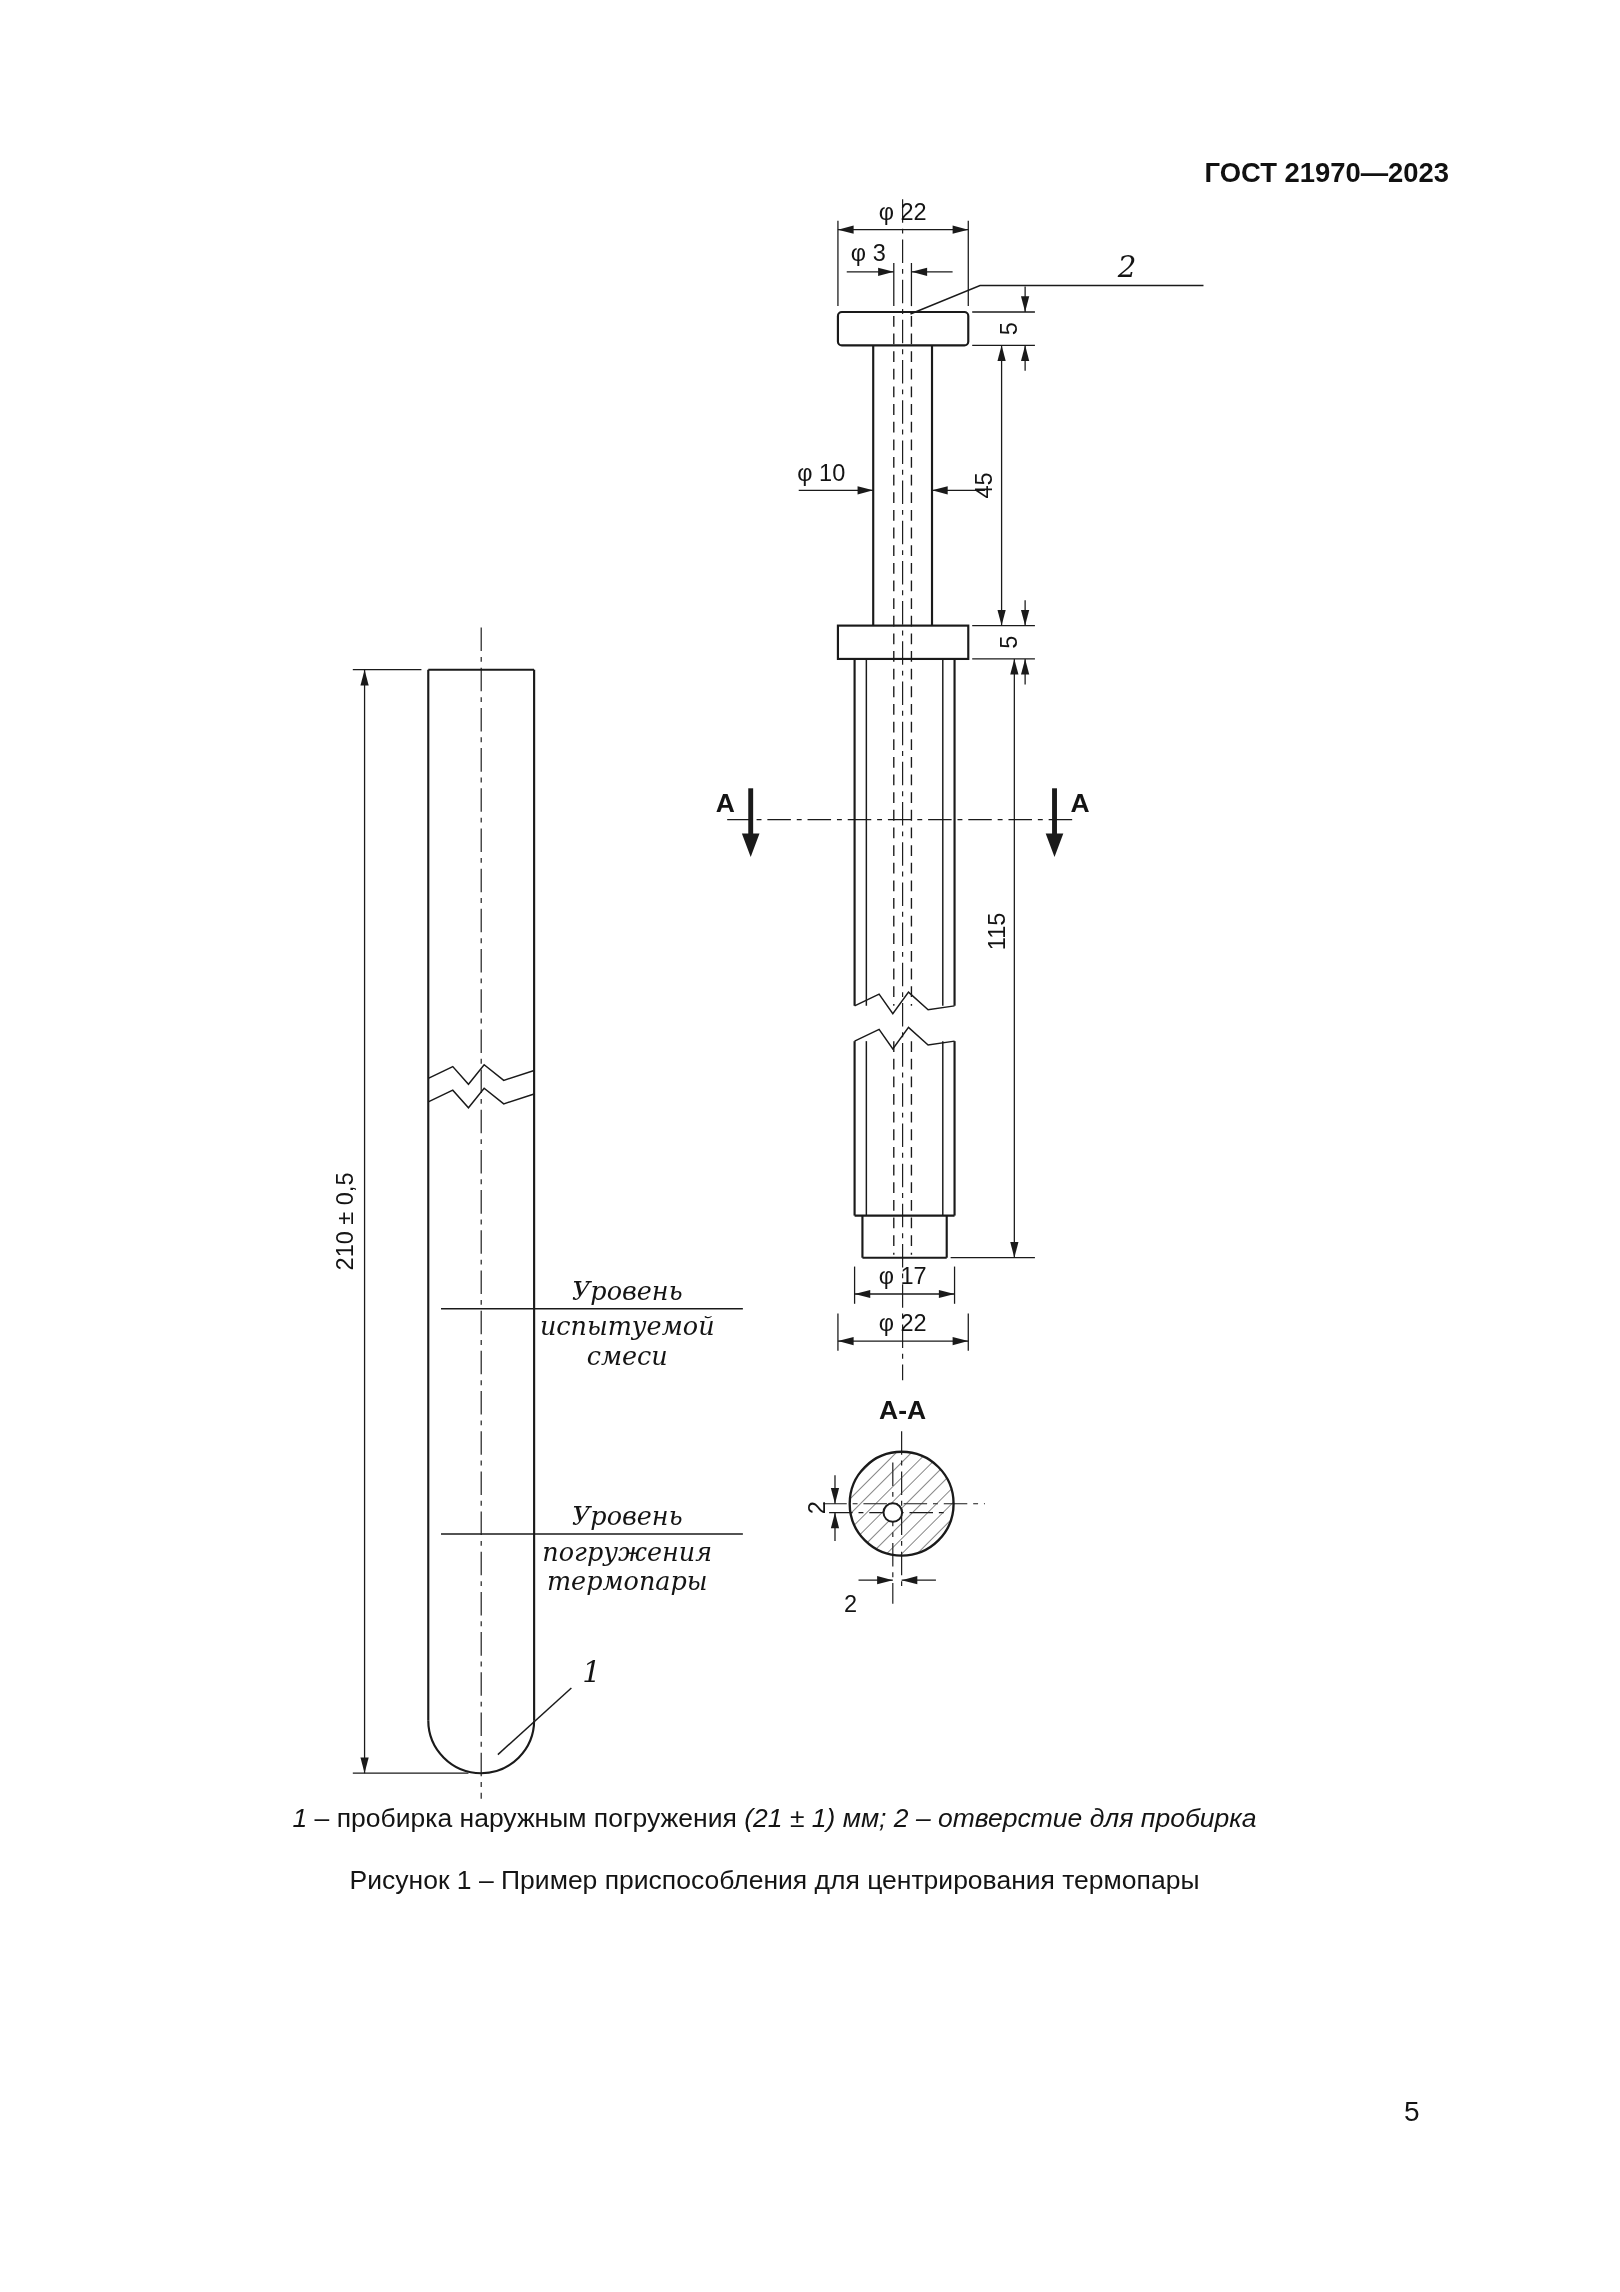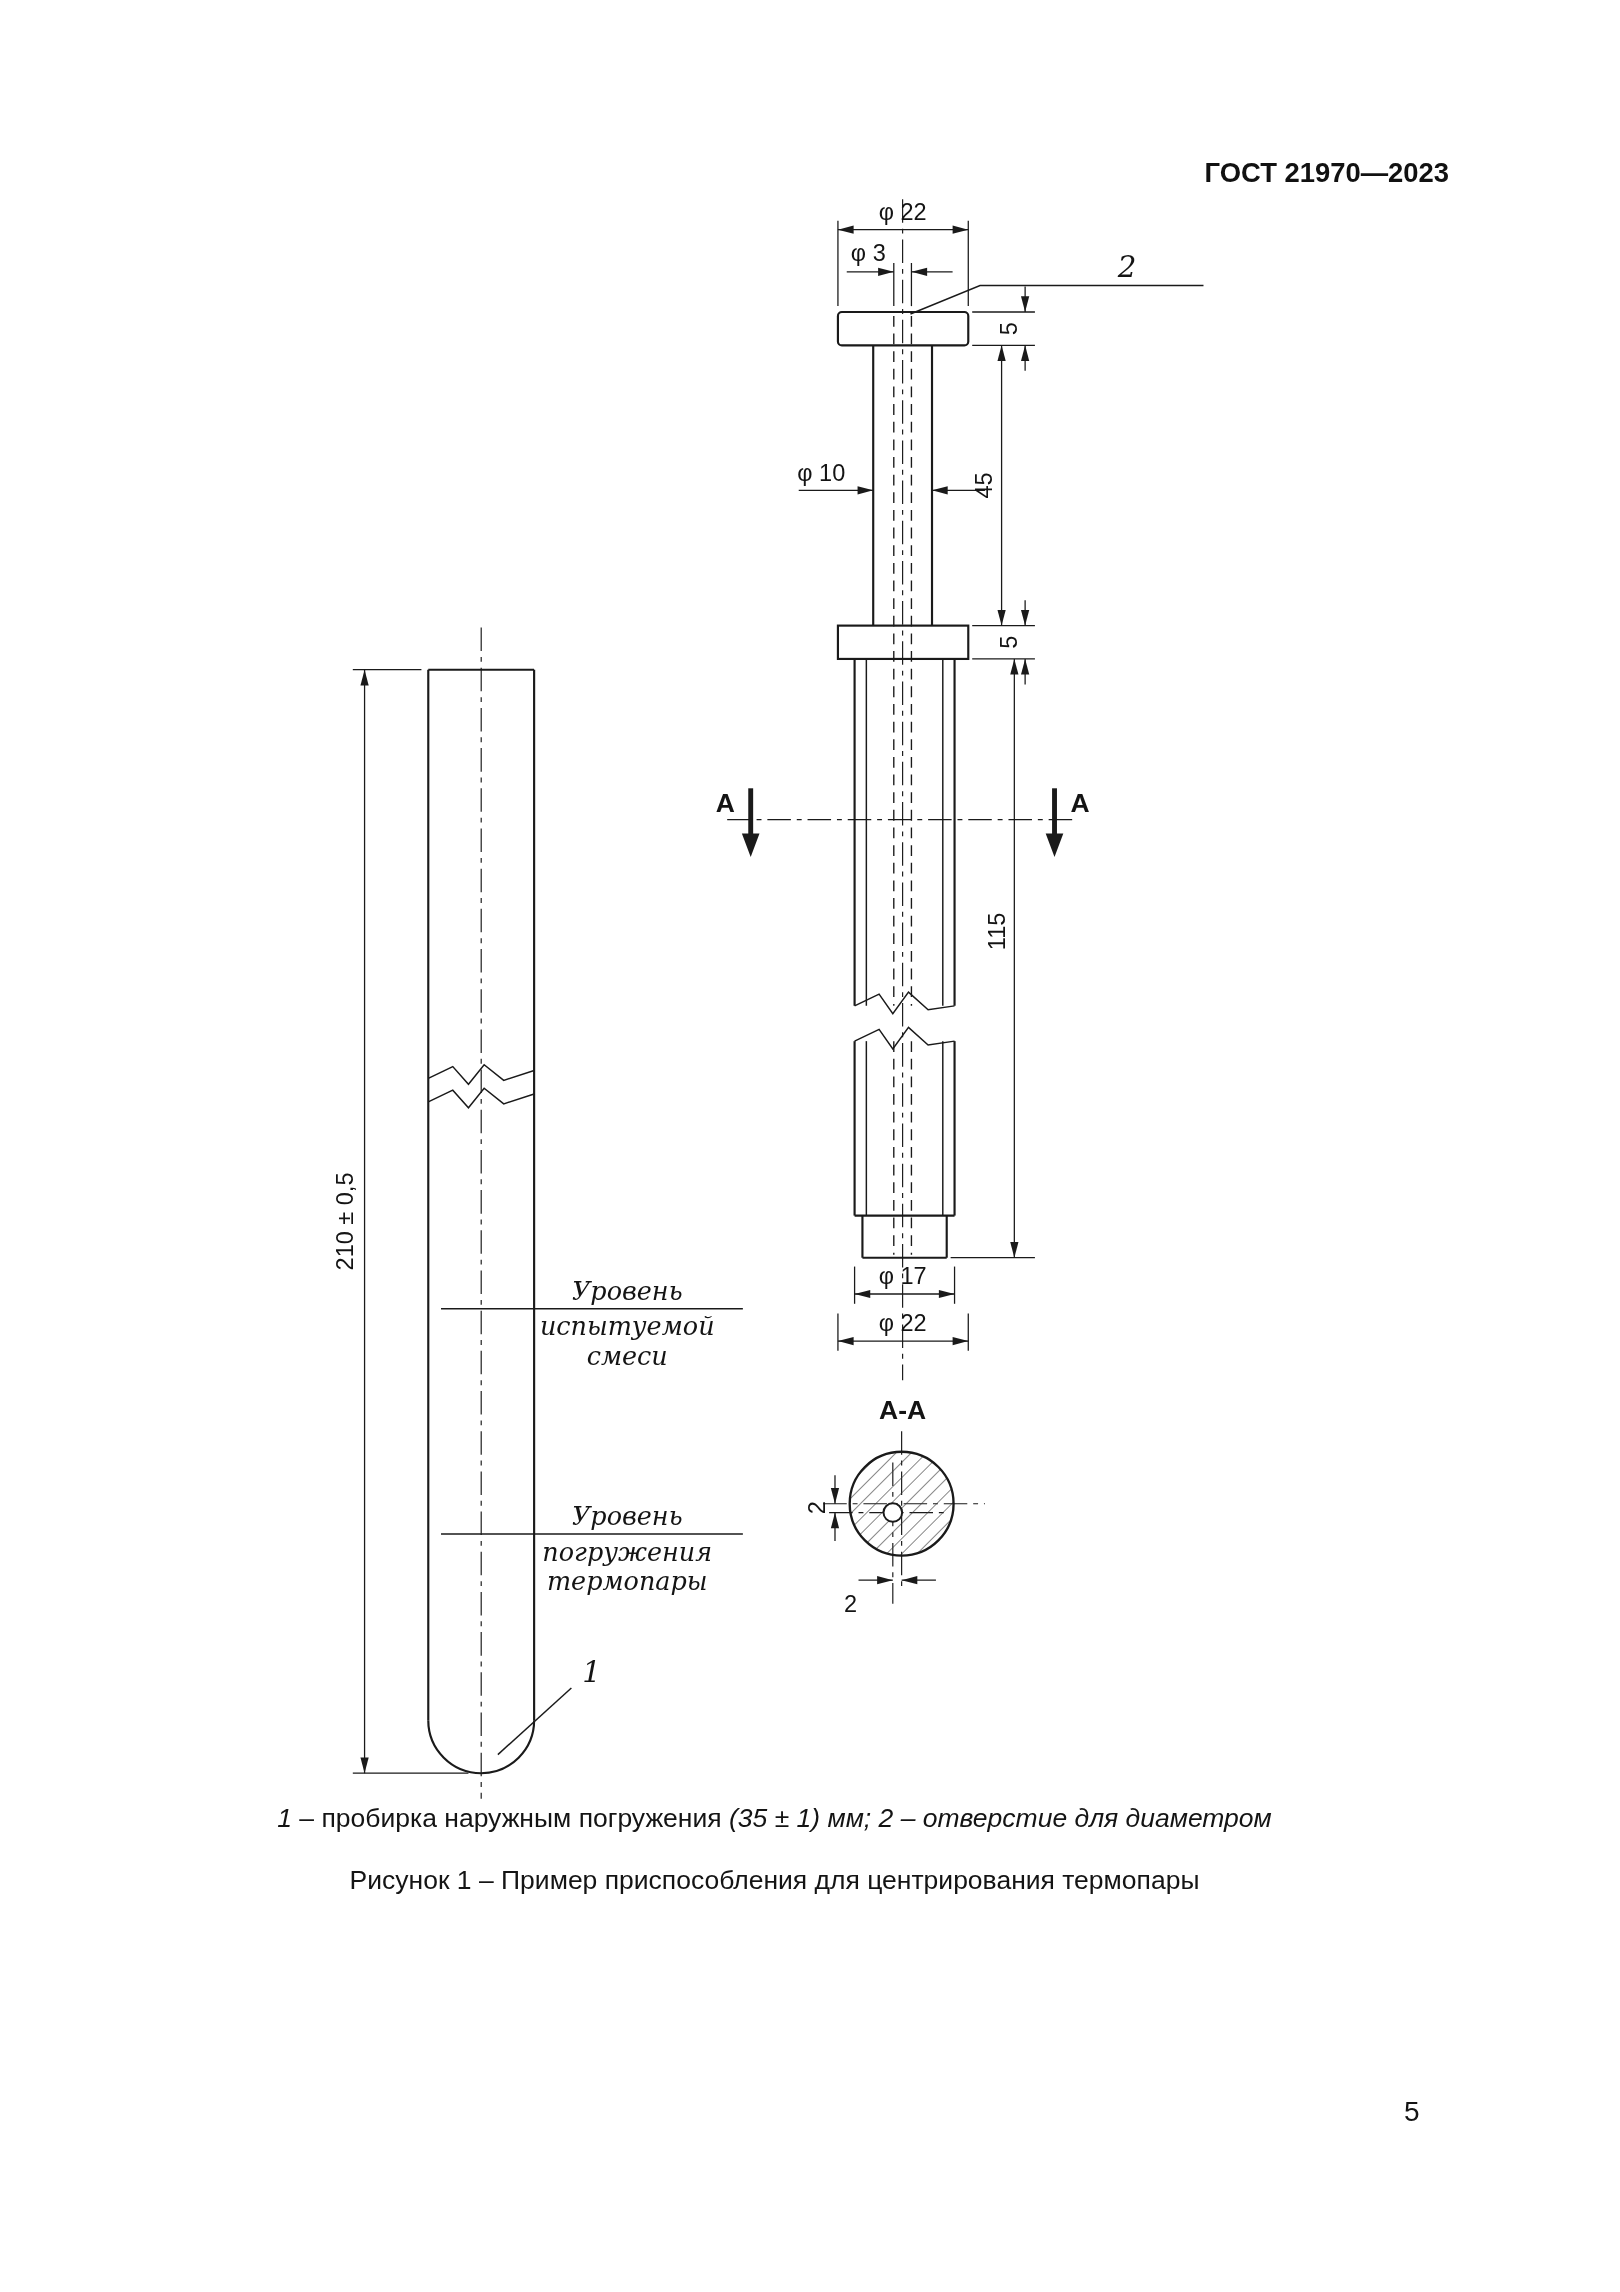--- a/index.html
+++ b/index.html
@@ -218,20 +218,20 @@
       </g>
 
       <g>
         <line class="dim" x1="876" y1="1612" x2="911" y2="1612" marker-end="url(#arr)"></line>
         <line class="dim" x1="955" y1="1612" x2="920" y2="1612" marker-end="url(#arr)"></line>
         <text class="dimtxt" x="868" y="1644" text-anchor="middle">2</text>
       </g>
     </g>
   </svg>
 
-  <div class="legend"><span class="it">1</span><span> – пробирка наружным погружения </span><span class="it">(35 ± 1) мм; </span><span class="it">2</span><span class="it"> – отверстие для диаметром</span></div>
+  <div class="legend"><span class="it">1</span><span> – пробирка наружным погружения </span><span class="it">(21 ± 1) мм; </span><span class="it">2</span><span class="it"> – отверстие для пробирка</span></div>
 
   <div class="figcaption">Рисунок 1 – Пример приспособления для центрирования термопары</div>
 
   <div class="pagenum">5</div>
 
 </div>
 
 
 </body></html>

